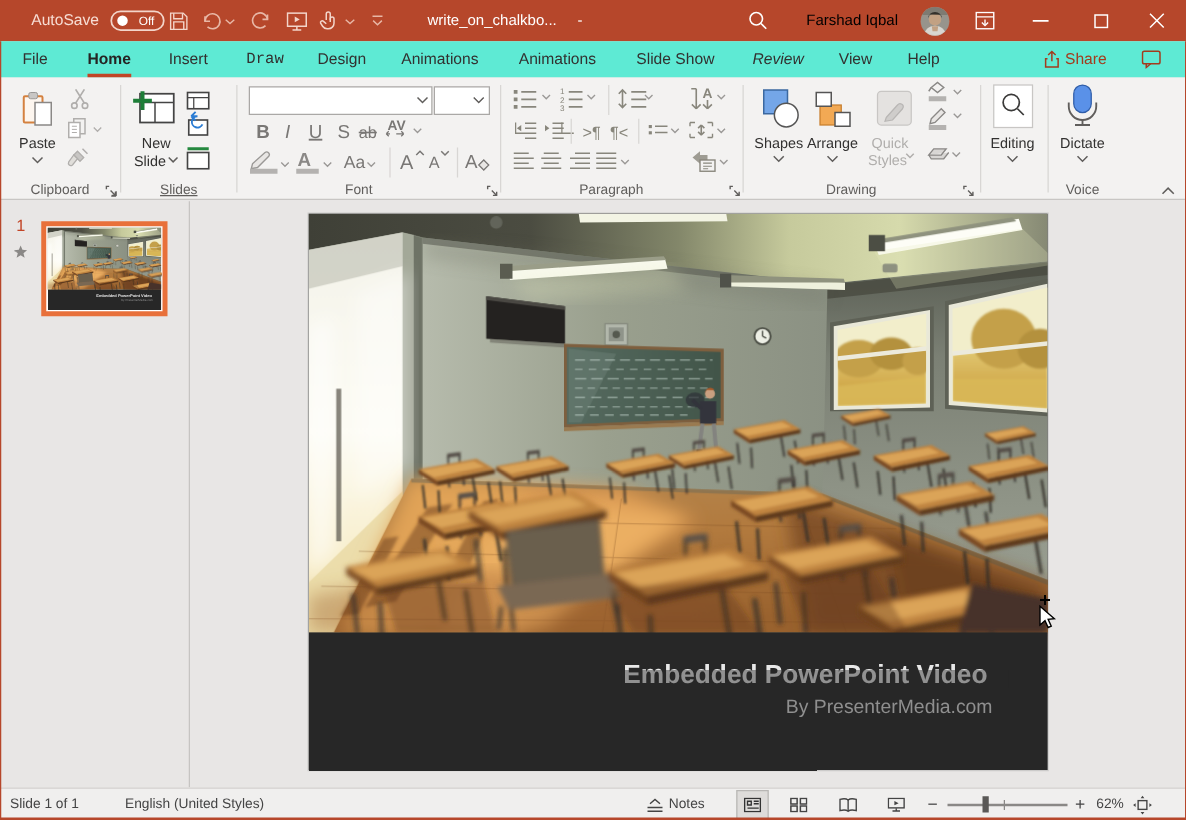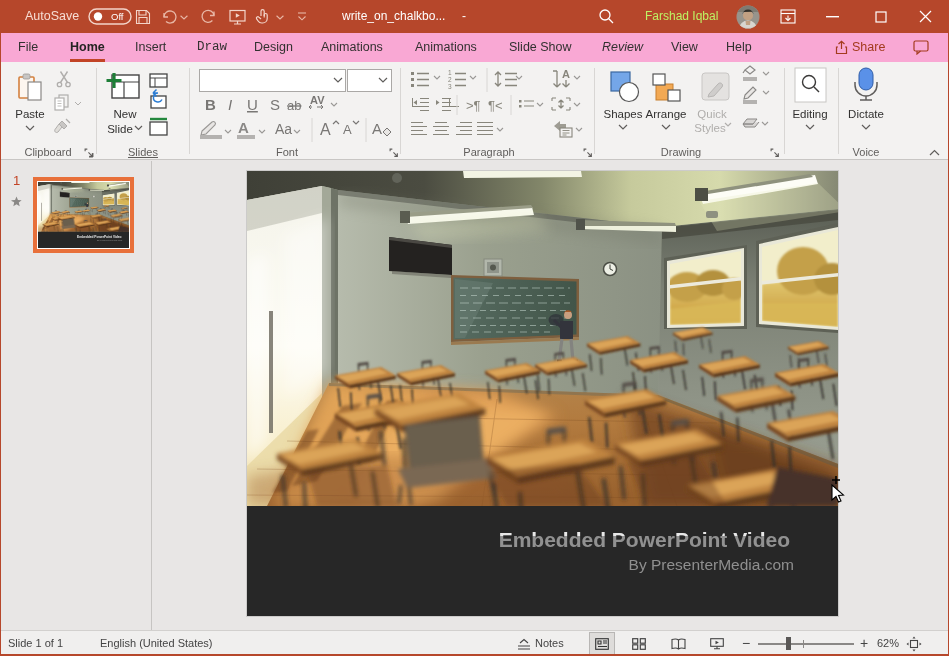--- a/index.html
+++ b/index.html
@@ -5,21 +5,21 @@
   * { margin:0; padding:0; box-sizing:border-box; }
   html,body { width:949px; height:656px; overflow:hidden; }
   body { font-family:"Liberation Sans", sans-serif; position:relative; background:#e8e6e5; }
   .abs { position:absolute; }
 
   
   #titlebar { position:absolute; left:0; top:0; width:949px; height:33px; background:#b6472b; color:#fff; }
   #titlebar .t { position:absolute; top:0; height:33px; line-height:33px; font-size:12px; color:#fbe9e3; white-space:nowrap; }
 
   
-  #tabrow { position:absolute; left:0; top:33px; width:949px; height:29px; background:#f9a8d4; }
+  #tabrow { position:absolute; left:0; top:33px; width:949px; height:29px; background:#5eead4; }
   .tab { position:absolute; top:0; height:29px; line-height:29px; font-size:12.5px; color:#323130; }
   .tab.sel { color:#252423; font-weight:600; }
   #homeline { position:absolute; top:26px; height:3px; background:#c24426; }
 
   
   #ribbon { position:absolute; left:0; top:62px; width:949px; height:98px; background:#f3f2f1; border-bottom:1px solid #c8c6c4; }
   .gsep { position:absolute; top:6px; height:86px; width:1px; background:#d8d6d4; }
   .glabel { position:absolute; top:84px; font-size:11px; color:#605e5c; text-align:center; transform:translateX(-50%); }
   .launcher { position:absolute; width:10px; height:10px; }
   .chev { position:absolute; width:8px; height:5px; }
@@ -87,21 +87,21 @@
     <path d="M1 1 h8"></path>
       <path d="M1.5 4.5 L5 7.8 L8.5 4.5"></path>
   </svg>
   <span class="t" style="left:342px;color:#fff;">write_on_chalkbo...</span>
   <span class="t" style="left:462px;color:#fff;">-</span>
 
   <svg class="abs" style="left:598px;top:8px;" width="17" height="17" viewBox="0 0 17 17" fill="none" stroke="#fff" stroke-width="1.3">
     <circle cx="7" cy="7" r="5"></circle>
       <path d="M10.8 10.8 L15 15"></path>
   </svg>
-  <span class="t" style="left:645px;color:#bef264;">Farshad Iqbal</span>
+  <span class="t" style="left:645px;color:#000000;">Farshad Iqbal</span>
 
   <svg class="abs" style="left:736px;top:5px;" width="24" height="24" viewBox="0 0 24 24">
     <defs>
         <clipPath id="avc">
           <circle cx="12" cy="12" r="11.5"></circle>
         </clipPath>
       </defs>
     <circle cx="12" cy="12" r="11.5" fill="#97948c"></circle>
     <g clip-path="url(#avc)">
       <rect x="0" y="0" width="24" height="7" fill="#7e7b72"></rect>
@@ -662,21 +662,21 @@
   </div>
 
   <svg class="abs" style="left:826px;top:315px;" width="22" height="28" viewBox="0 0 22 28">
     <path d="M10 0 v8 M6 4 h8" stroke="#000" stroke-width="1.6"></path>
     <path d="M6 9 L6 24 L10 20.5 L12.5 26 L15 25 L12.5 19.5 L17.5 19 Z" fill="#fff" stroke="#000" stroke-width="1.1"></path>
   </svg>
 </div>
 
 <div id="statusbar">
   <span class="abs" style="left:8px;top:6px;">Slide 1 of 1</span>
-  <span class="abs" style="left:100px;top:6px;">English (United States)</span>
+  <span class="abs" style="left:100px;top:6px;">English (United Styles)</span>
 
   <svg class="abs" style="left:517px;top:7px;" width="14" height="12" viewBox="0 0 14 12" fill="none" stroke="#444" stroke-width="1.1">
     <path d="M3 5 L7 1.5 L11 5"></path>
       <path d="M1 8 h12 M1 11 h12"></path>
   </svg>
   <span class="abs" style="left:535px;top:6px;">Notes</span>
 
   <div class="abs" style="left:589px;top:1px;width:26px;height:24px;background:#dedcda;border:1px solid #b8b6b4;"></div>
   <svg class="abs" style="left:595px;top:7px;" width="14" height="12" viewBox="0 0 14 12" fill="none" stroke="#333" stroke-width="1.1">
     <rect x="0.7" y="0.7" width="12.6" height="10.6"></rect>

